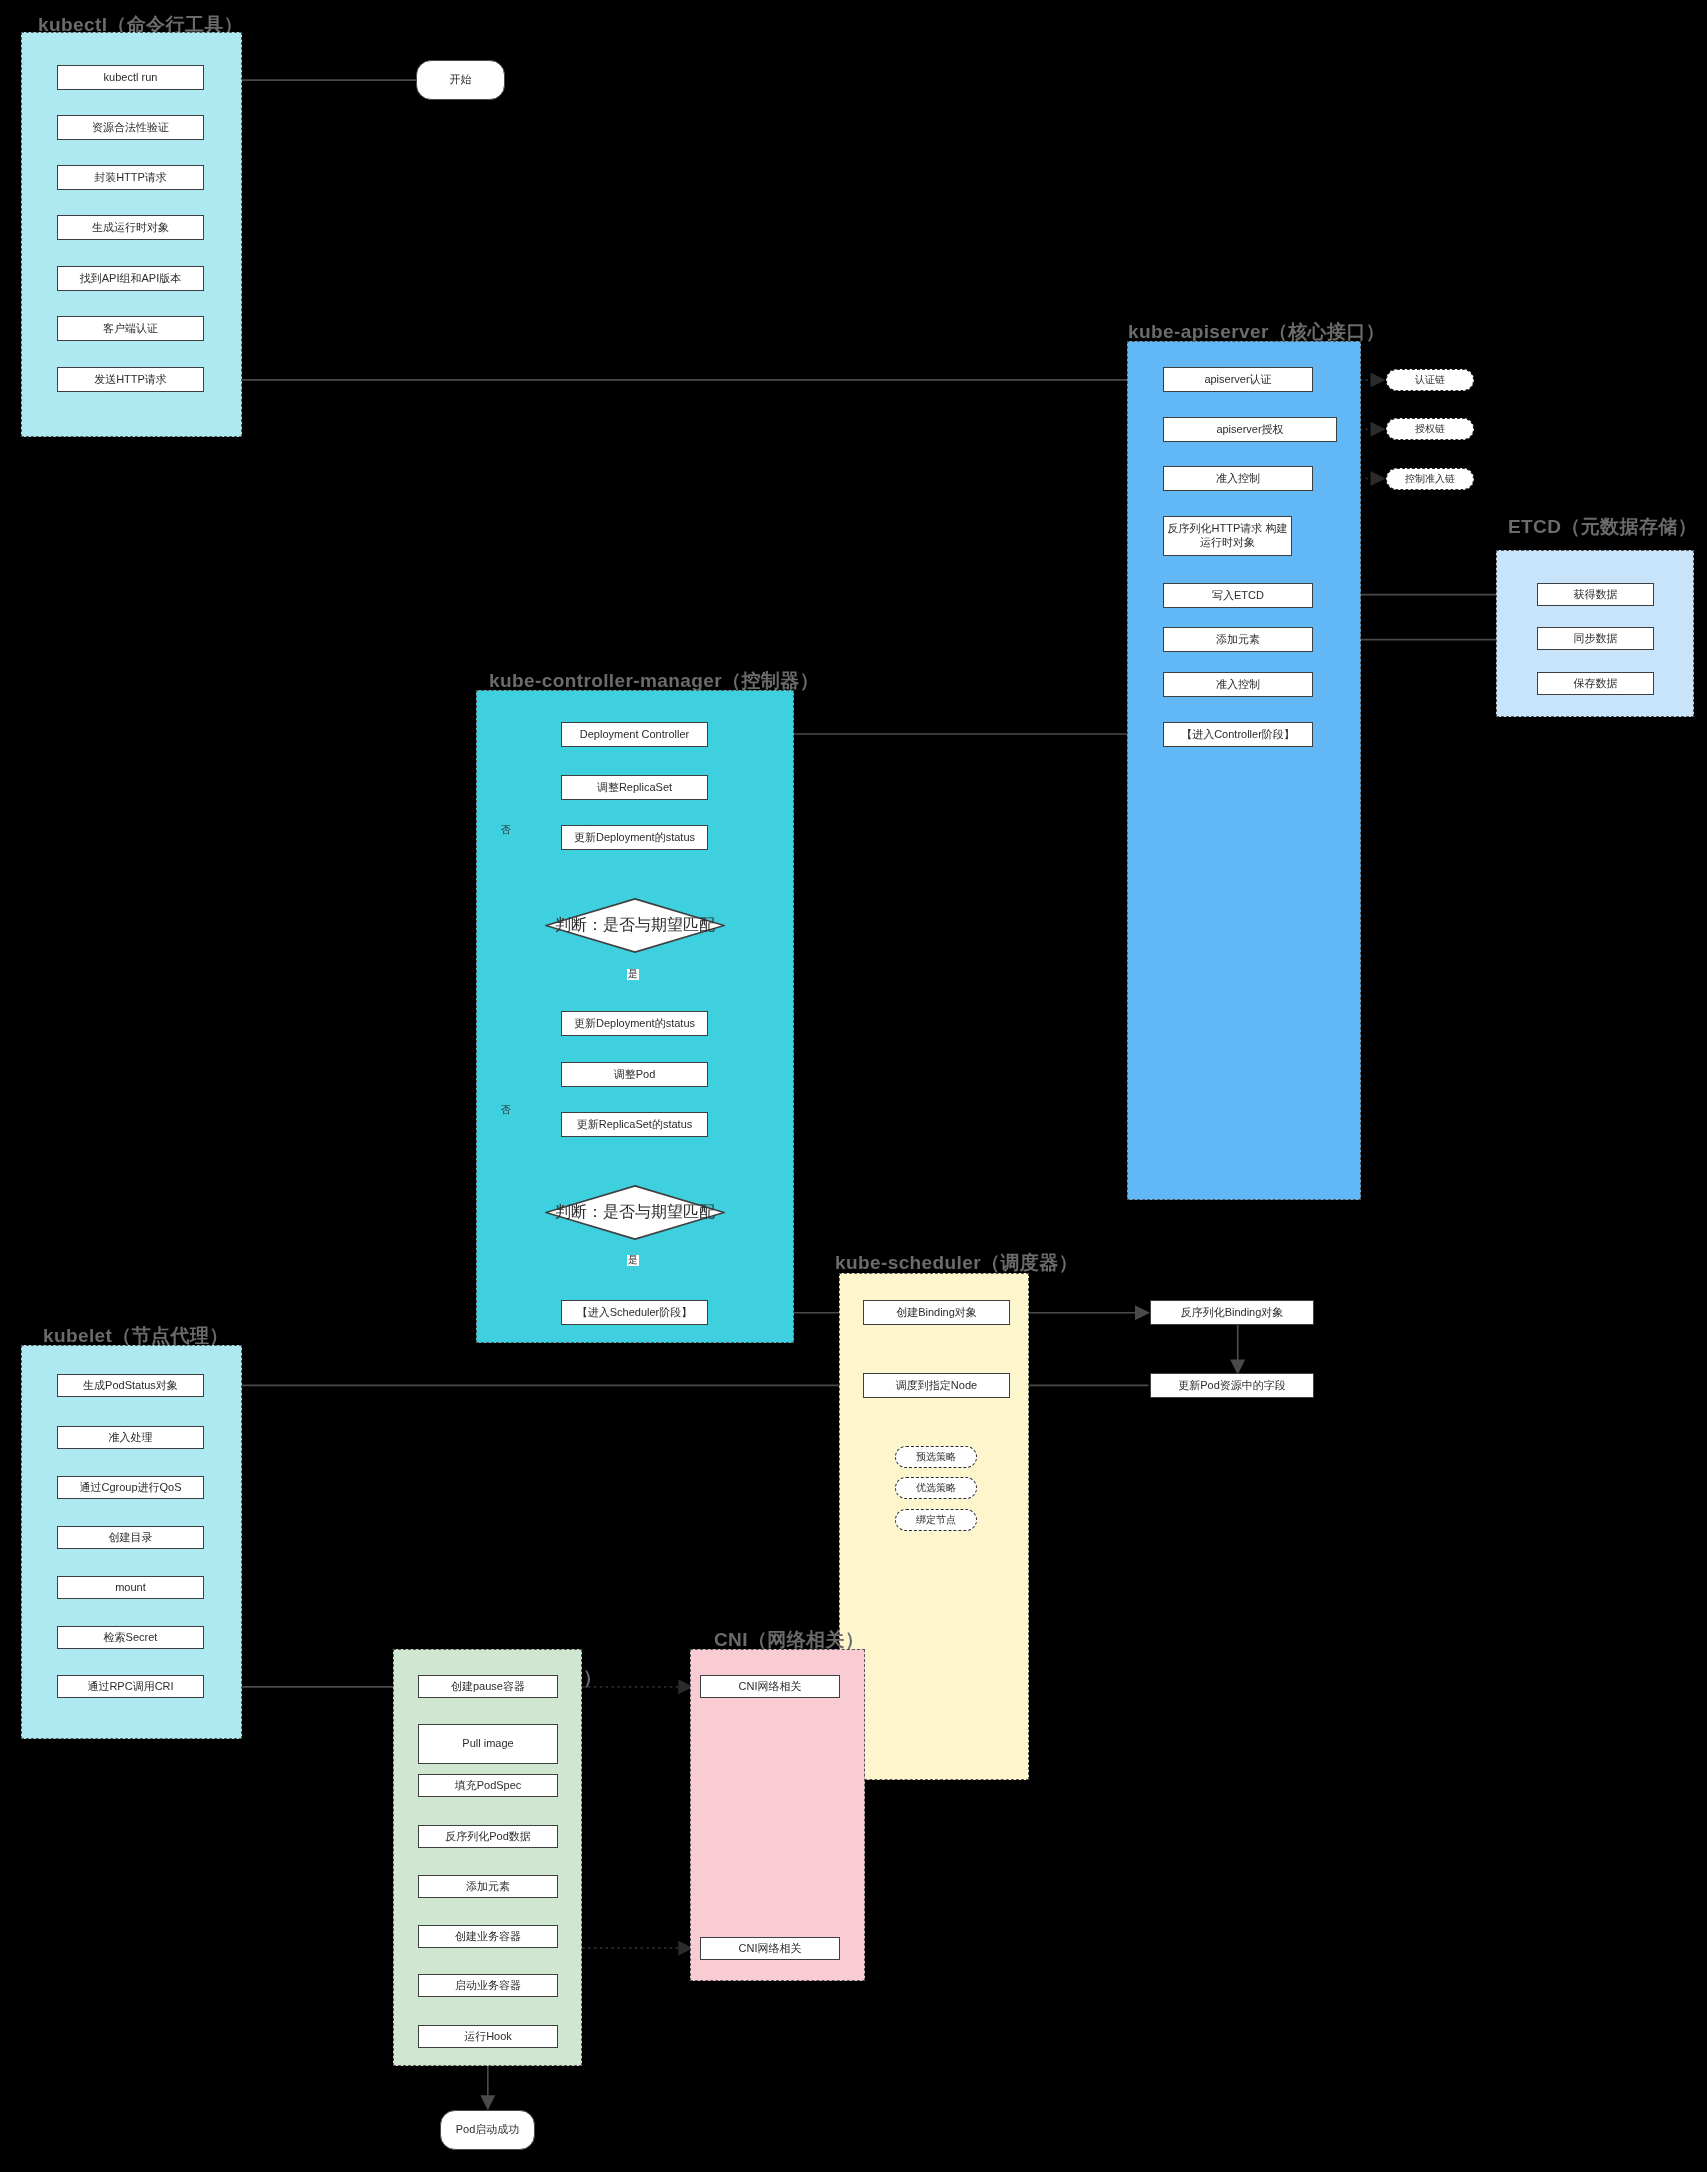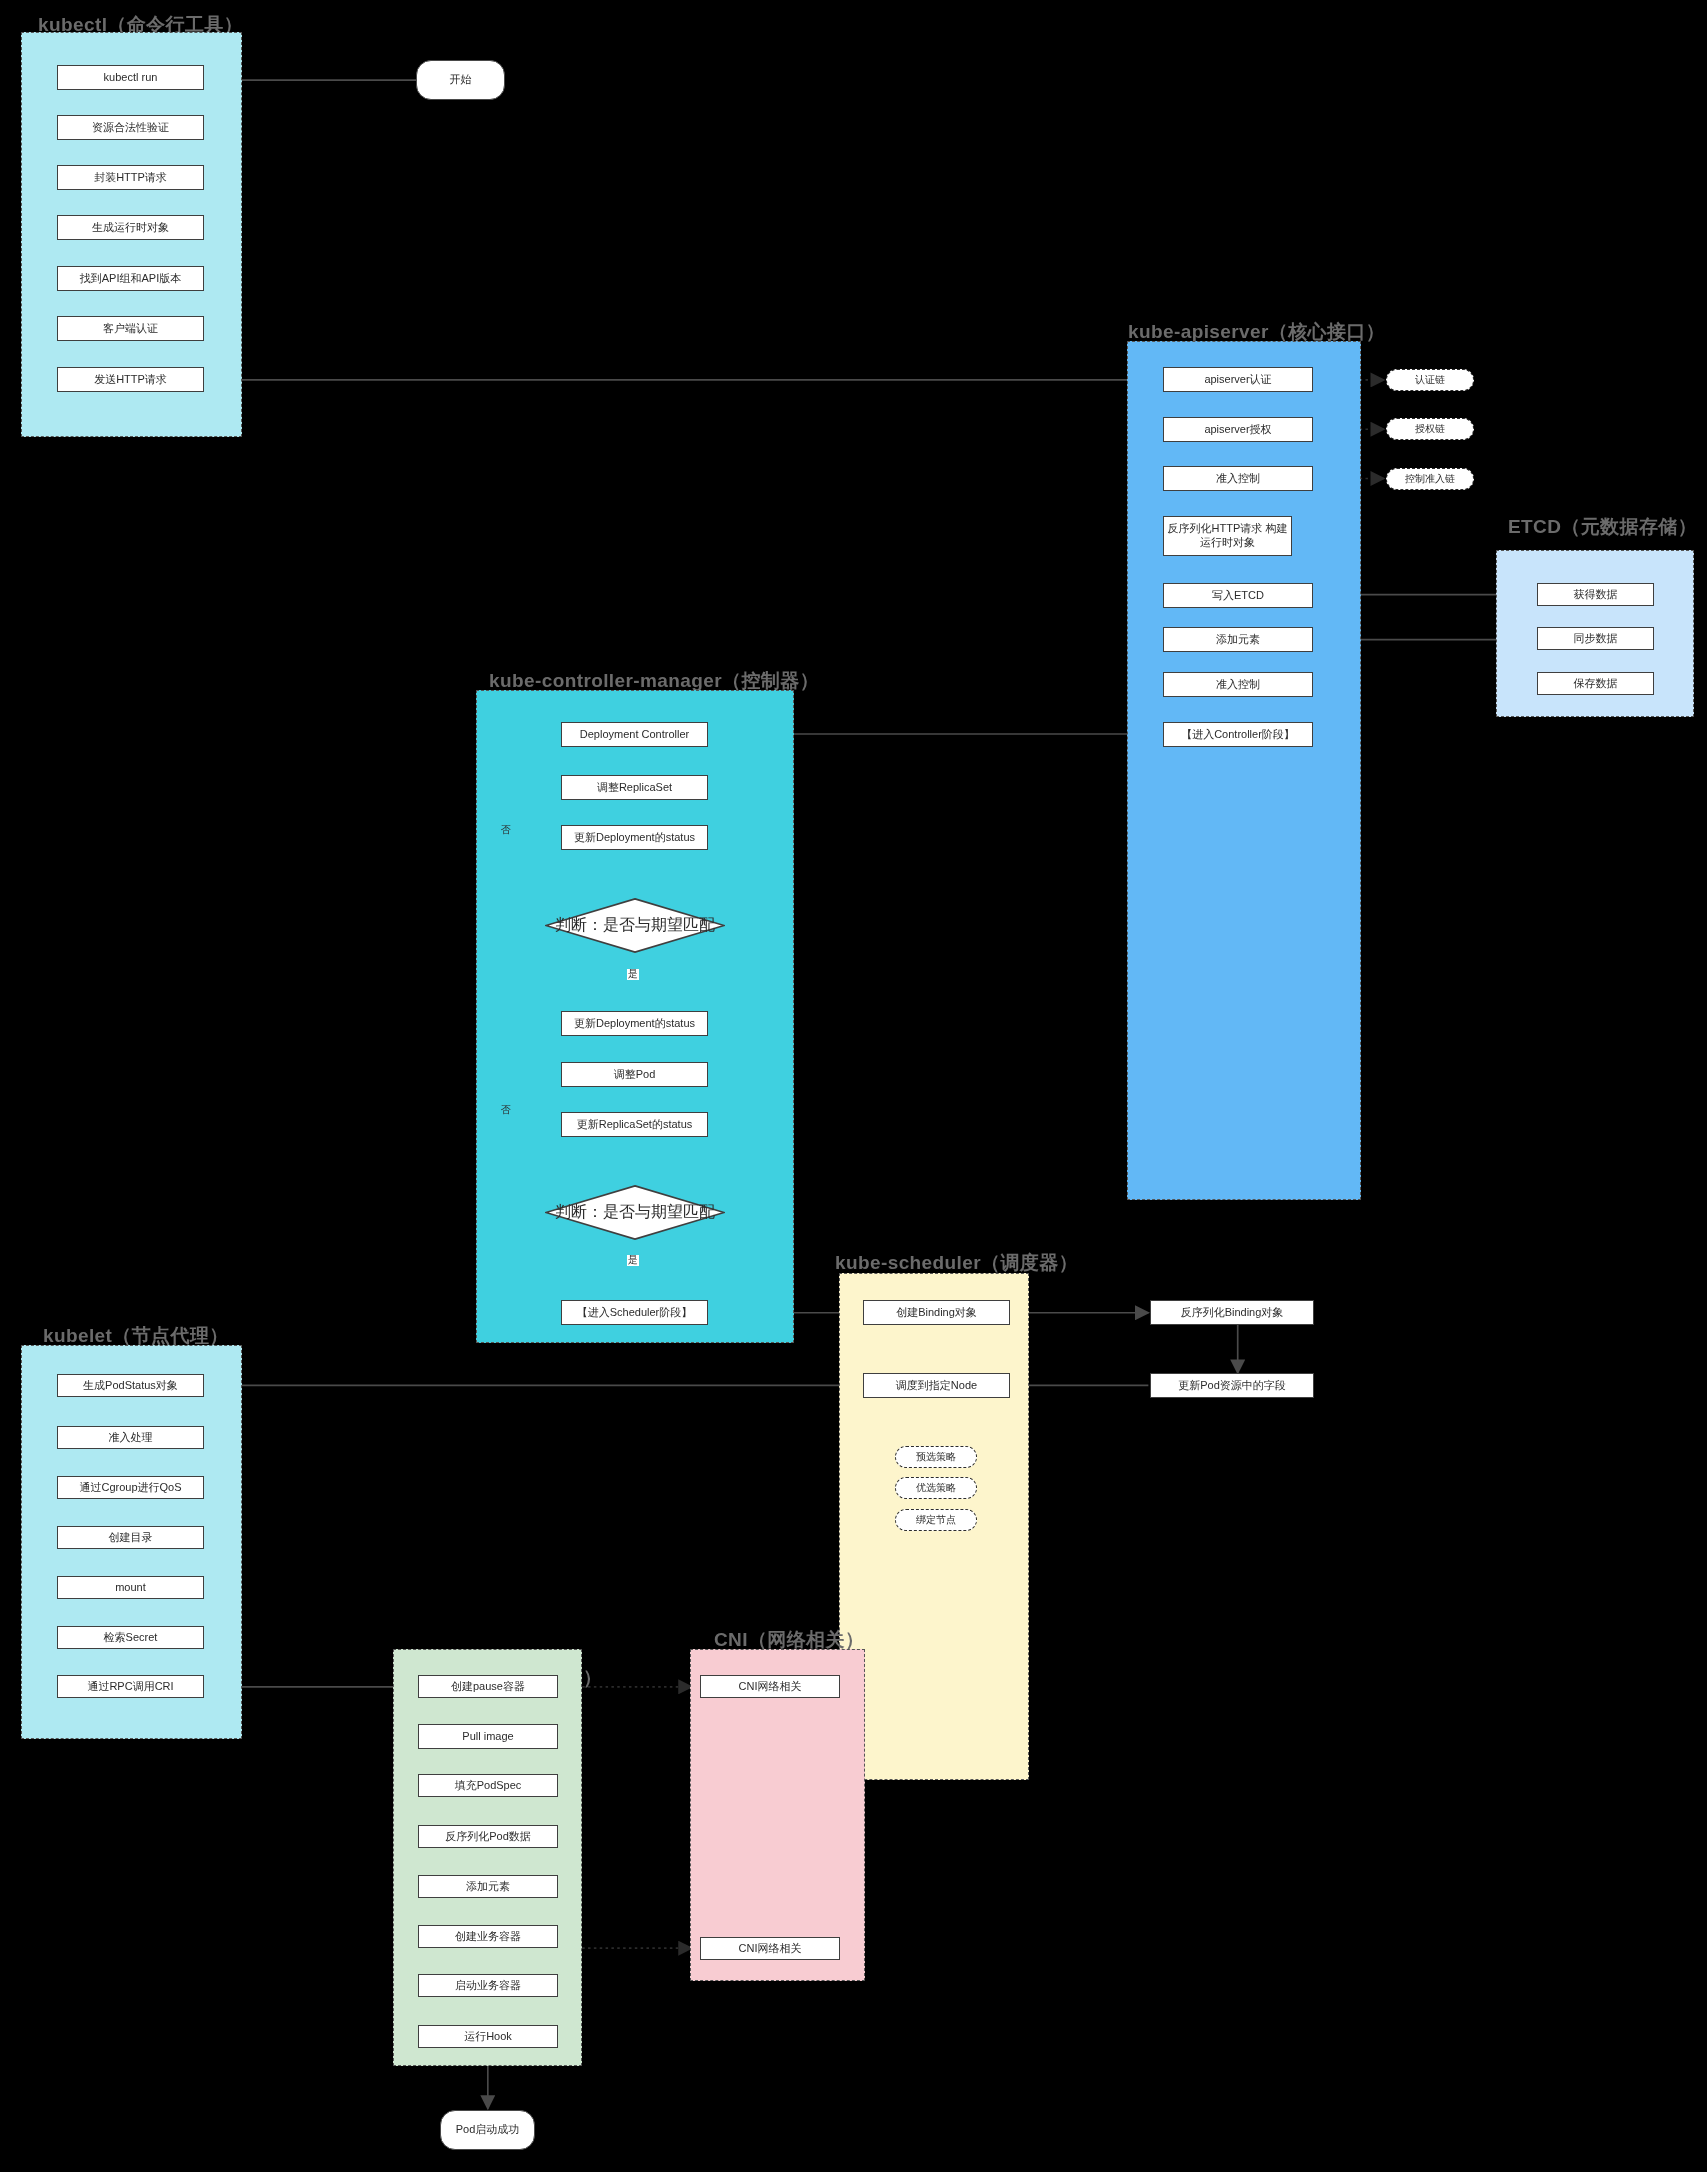--- a/index.html
+++ b/index.html
@@ -208,21 +208,21 @@
   <div class="node" style="left:57px; top:266px; width:147px; height:25px;">找到API组和API版本</div>
   <div class="node" style="left:57px; top:316px; width:147px; height:25px;">客户端认证</div>
   <div class="node" style="left:57px; top:367px; width:147px; height:25px;">发送HTTP请求</div>
 
   <div class="node terminal" style="left:416px; top:60px; width:89px; height:40px;">开始</div>
 
   <div class="group-title" style="left:1128px; top:319px;">kube-apiserver（核心接口）</div>
   <div class="group" style="left:1127px; top:341px; width:234px; height:859px; background:#62b8f6;"></div>
 
   <div class="node" style="left:1163px; top:367px; width:150px; height:25px;">apiserver认证</div>
-  <div class="node" style="left:1163px; top:417px; width:150px; height:25px;">apiserver授权</div>
+  <div class="node" style="left:1163px; top:417px; width:174px; height:25px;">apiserver授权</div>
   <div class="node" style="left:1163px; top:466px; width:150px; height:25px;">准入控制</div>
   <div class="node multiline" style="left:1163px; top:516px; width:129px; height:40px;">反序列化HTTP请求
 构建运行时对象</div>
   <div class="node" style="left:1163px; top:583px; width:150px; height:25px;">写入ETCD</div>
   <div class="node" style="left:1163px; top:627px; width:150px; height:25px;">添加元素</div>
   <div class="node" style="left:1163px; top:672px; width:150px; height:25px;">准入控制</div>
   <div class="node" style="left:1163px; top:722px; width:150px; height:25px;">【进入Controller阶段】</div>
 
   <div class="node chip" style="left:1386px; top:369px; width:88px; height:22px;">认证链</div>
   <div class="node chip" style="left:1386px; top:418px; width:88px; height:22px;">授权链</div>
@@ -289,21 +289,21 @@
   <div class="node" style="left:57px; top:1476px; width:147px; height:23.4px;">通过Cgroup进行QoS</div>
   <div class="node" style="left:57px; top:1526px; width:147px; height:23.4px;">创建目录</div>
   <div class="node" style="left:57px; top:1576px; width:147px; height:23.4px;">mount</div>
   <div class="node" style="left:57px; top:1626px; width:147px; height:23.4px;">检索Secret</div>
   <div class="node" style="left:57px; top:1675px; width:147px; height:23.4px;">通过RPC调用CRI</div>
 
   <div class="group-title" style="left:394px; top:1627px;margin-top:38px;">CRI（容器运行时接口）</div>
   <div class="group" style="left:393px; top:1649px; width:189px; height:417px; background:#cfe7d0;"></div>
 
   <div class="node" style="left:418px; top:1675px; width:140px; height:23.4px;">创建pause容器</div>
-  <div class="node" style="left:418px; top:1724px; width:140px; height:25px;">Pull image</div>
+  <div class="node" style="left:418px; top:1724px; width:140px; height:40px;">Pull image</div>
   <div class="node" style="left:418px; top:1774px; width:140px; height:23.4px;">填充PodSpec</div>
   <div class="node" style="left:418px; top:1825px; width:140px; height:23.4px;">反序列化Pod数据</div>
   <div class="node" style="left:418px; top:1875px; width:140px; height:23.4px;">添加元素</div>
   <div class="node" style="left:418px; top:1925px; width:140px; height:23.4px;">创建业务容器</div>
   <div class="node" style="left:418px; top:1974px; width:140px; height:23.4px;">启动业务容器</div>
   <div class="node" style="left:418px; top:2025px; width:140px; height:23.4px;">运行Hook</div>
 
   <div class="group-title" style="left:714px; top:1627px;">CNI（网络相关）</div>
   <div class="group" style="left:690px; top:1649px; width:175px; height:332px; background:#f8ccd2;"></div>
 

